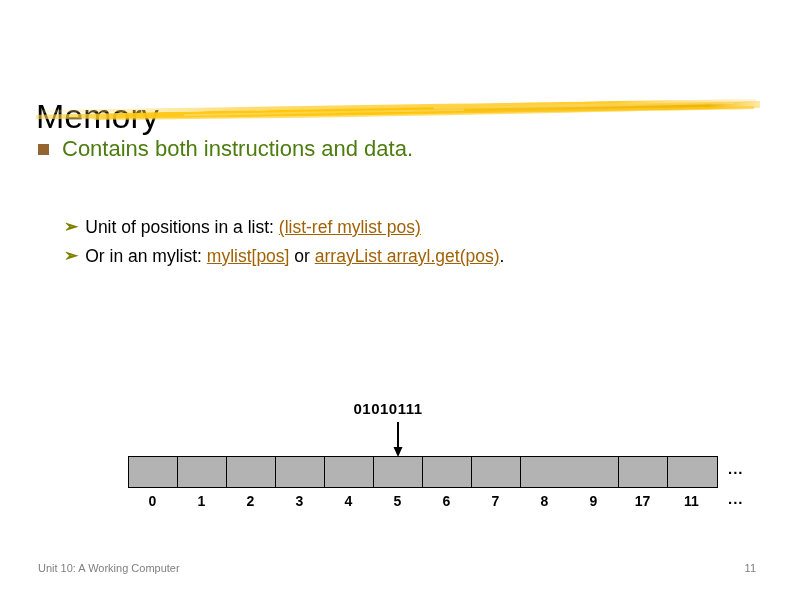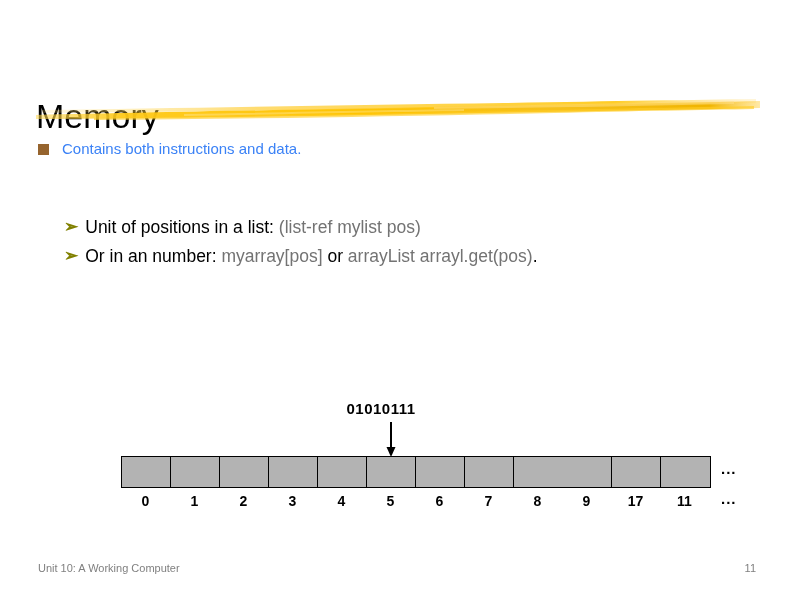--- a/index.html
+++ b/index.html
@@ -58,23 +58,23 @@
   }
   .bullet-marker {
     width: 11px;
     height: 11px;
     background: #96642E;
     margin-top: 10px;
     margin-right: 13px;
     flex: 0 0 auto;
   }
   .bullet-text {
-    font-size: 15px;
+    font-size: 22px;
     line-height: 30px;
-    color: #3b82f6;
+    color: #4d7c0f;
     white-space: nowrap;
   }
 
   
   .subbullets {
     position: absolute;
     left: 64px;
     top: 214px;
     width: 700px;
   }
@@ -92,27 +92,28 @@
     flex: 0 0 auto;
     font-weight: bold;
   }
   .sub-text {
     font-size: 17.5px;
     line-height: 26px;
     color: #000000;
     white-space: nowrap;
   }
   .code {
-    color: #737373;
+    color: #a16207;
+    text-decoration: underline;
   }
 
   
   .diagram {
     position: absolute;
-    left: 9px;
+    left: 16px;
     top: 390px;
     width: 634px;
     height: 130px;
     padding-left: 32px;
   }
   .bits-label {
     position: absolute;
     left: 345px;
     top: 10px;
     font-size: 15px;
@@ -232,21 +233,21 @@
     </div>
   </div>
 
   <div class="subbullets">
     <div class="sub-row">
       <span class="sub-marker">➢</span>
       <span class="sub-text"><span>Unit of positions in a list: </span><span class="code">(list-ref mylist pos)</span></span>
     </div>
     <div class="sub-row">
       <span class="sub-marker">➢</span>
-      <span class="sub-text"><span>Or in an number: </span><span class="code">myarray[pos]</span><span> or </span><span class="code">arrayList arrayl.get(pos)</span><span>.</span></span>
+      <span class="sub-text"><span>Or in an mylist: </span><span class="code">mylist[pos]</span><span> or </span><span class="code">arrayList arrayl.get(pos)</span><span>.</span></span>
     </div>
   </div>
 
   <div class="diagram">
     <div class="bits-label" style="left: 337.5px;">01010111</div>
 
     <div class="arrow-svg" style="left: 374.5px;">
       <svg width="14" height="36" viewBox="0 0 14 36">
         <line x1="7" y1="0" x2="7" y2="28" stroke="#000000" stroke-width="2"></line>
         <polygon points="7,35 2.5,25 11.5,25" fill="#000000"></polygon>

